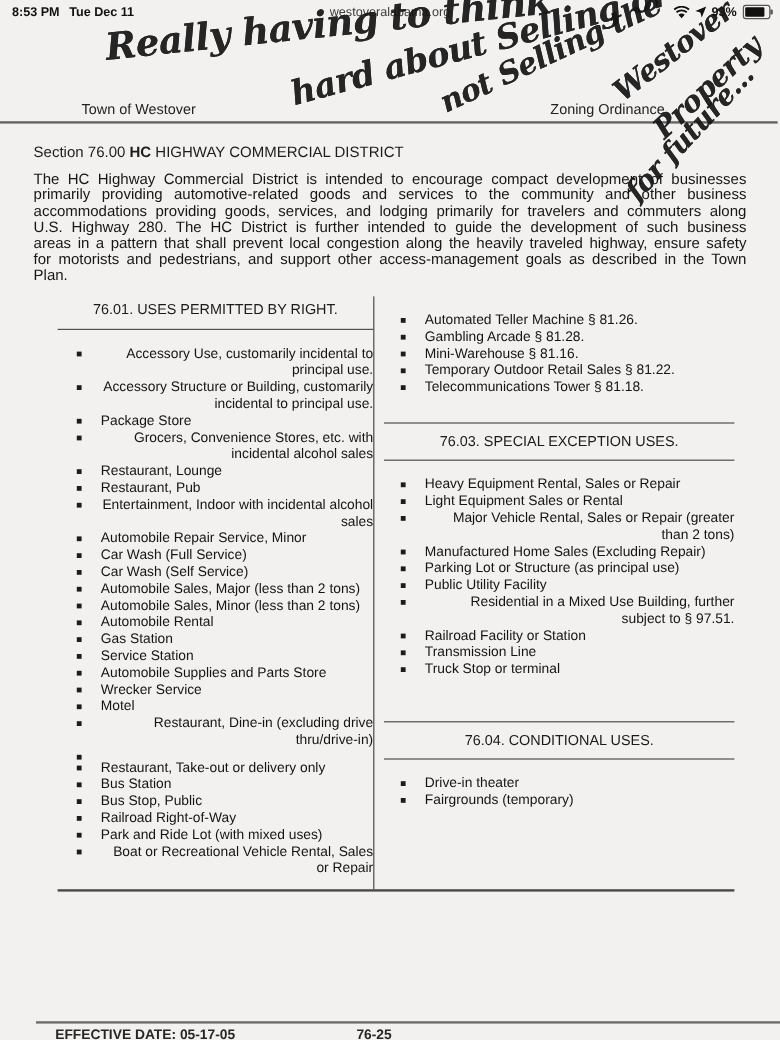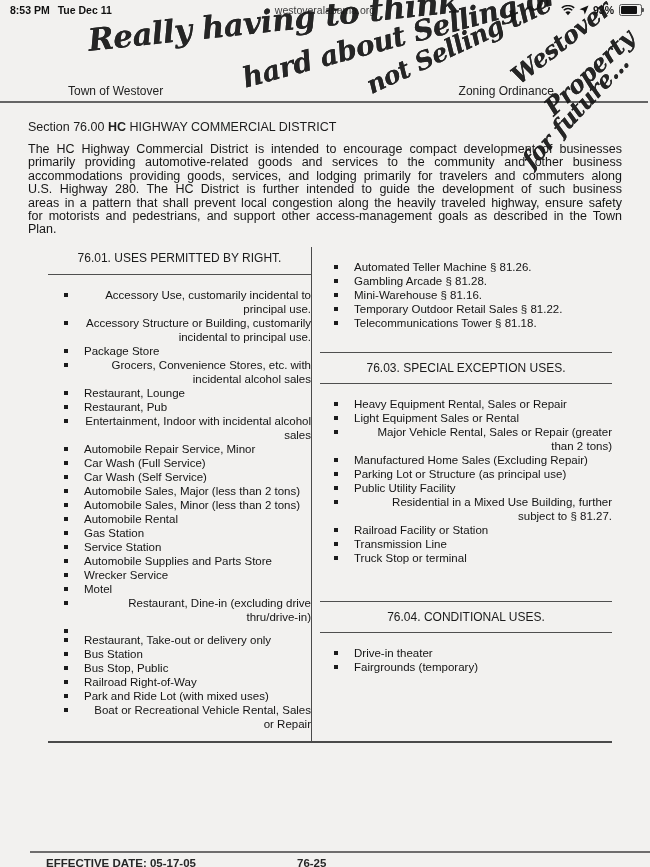--- a/index.html
+++ b/index.html
@@ -281,21 +281,21 @@
           <li>
           <span class="bullet"></span>
           <span class="itxt">Parking Lot or Structure (as principal use)</span>
         </li>
           <li>
           <span class="bullet"></span>
           <span class="itxt">Public Utility Facility</span>
         </li>
           <li>
           <span class="bullet"></span>
-          <span class="itxt">Residential in a Mixed Use Building, further subject to § 81.27.</span>
+          <span class="itxt">Residential in a Mixed Use Building, further subject to § 97.51.</span>
         </li>
           <li>
           <span class="bullet"></span>
           <span class="itxt">Railroad Facility or Station</span>
         </li>
           <li>
           <span class="bullet"></span>
           <span class="itxt">Transmission Line</span>
         </li>
           <li>

